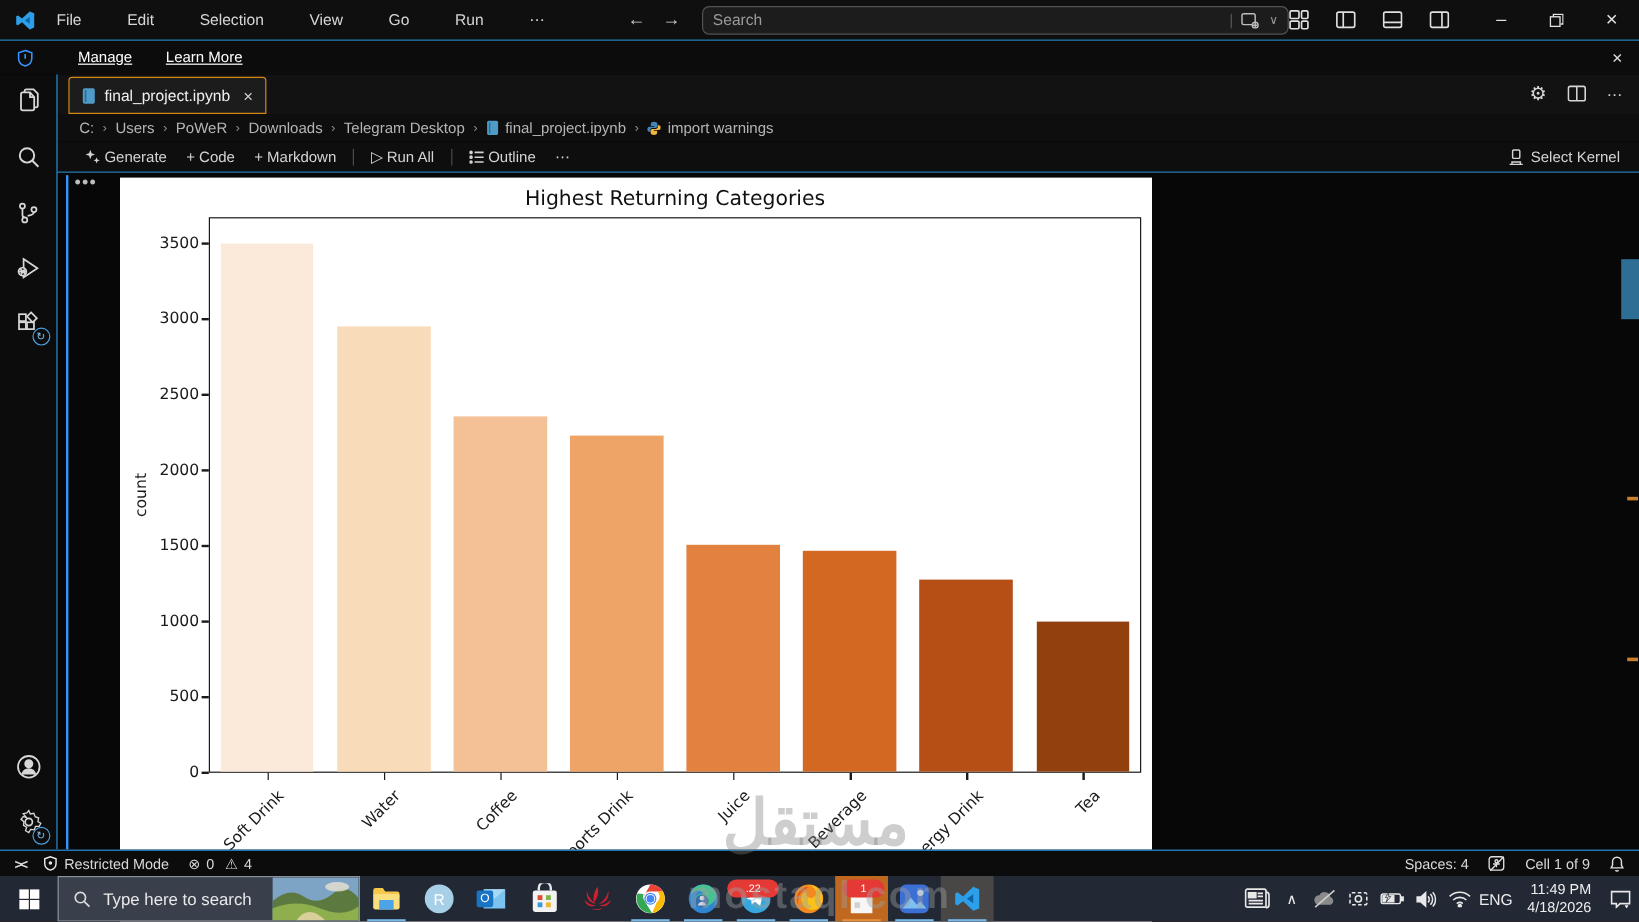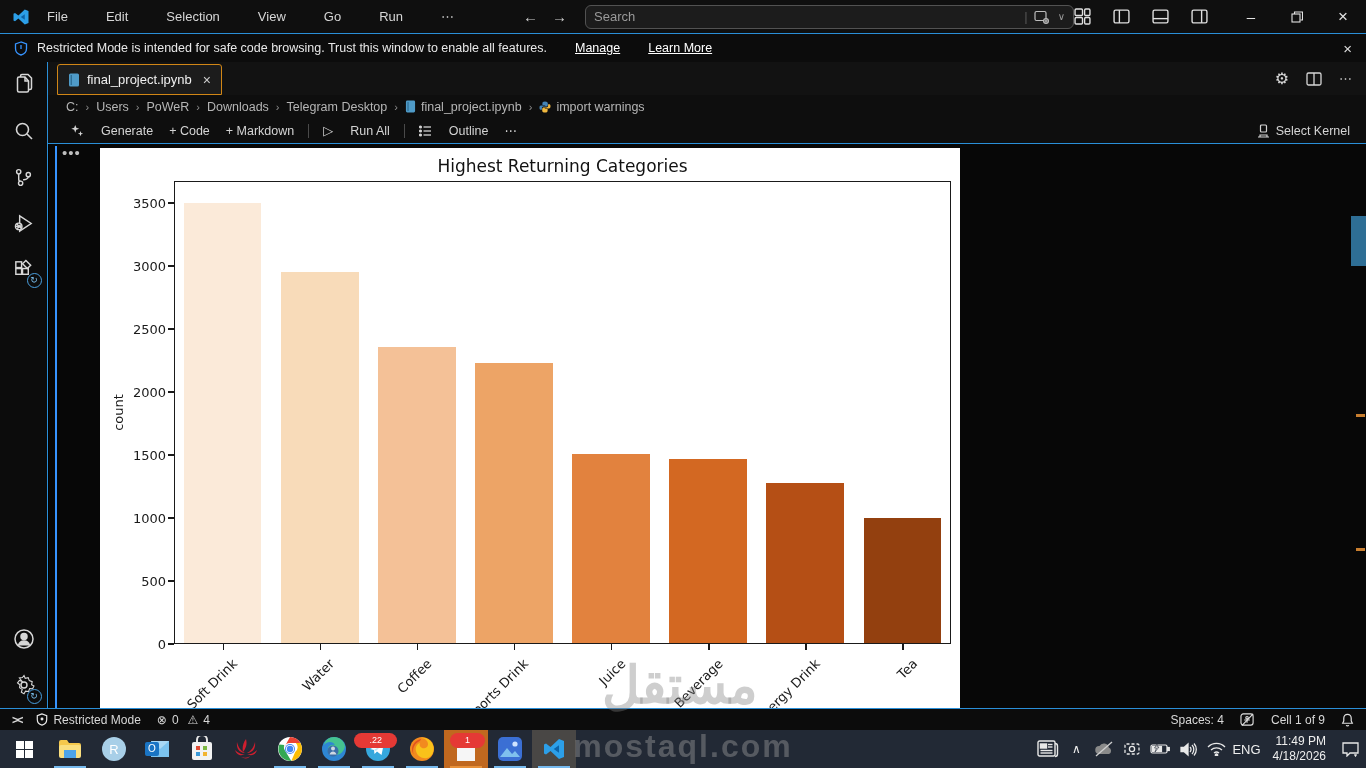--- a/index.html
+++ b/index.html
@@ -31,21 +31,21 @@
   .tab .close { color:#cfcfcf; font-size:14px; margin-left:4px; }
   .editor-actions { margin-left:auto; display:flex; align-items:center; gap:17px; margin-right:14px; margin-bottom:7px; color:#d0d0d0; }
 
   
   .breadcrumbs { left:48px; top:95px; width:1318px; height:23px; background:#0e0e0e; display:flex; align-items:center; padding-left:18px; font-size:12.5px; color:#b5b5b5; }
   .crumb { display:flex; align-items:center; gap:5px; }
   .crumb-sep { margin:0 7px; color:#8f8f8f; font-size:11px; }
 
   
   .nbtoolbar { left:48px; top:118px; width:1318px; height:26px; background:#0e0e0e; display:flex; align-items:center; padding-left:14px; font-size:12.5px; color:#d4d4d4; border-bottom:1px solid #2a8fd8; }
-  .tool-btn { display:flex; align-items:center; gap:17px; padding:2px 8px; border-radius:4px; }
+  .tool-btn { display:flex; align-items:center; gap:3px; padding:2px 8px; border-radius:4px; }
   .tool-sep { width:1px; height:14px; background:#4a4a4a; margin:0 6px; }
   .select-kernel { margin-left:auto; margin-right:16px; display:flex; align-items:center; gap:6px; }
 
   
   .activitybar { left:0; top:62px; width:48px; height:646px; background:#0c0c0c; border-right:1px solid #2a8fd8; display:flex; flex-direction:column; align-items:center; }
   .act-icon { width:48px; height:46px; display:flex; align-items:center; justify-content:center; position:relative; }
   .act-bottom { margin-top:auto; }
   .badge-sync { position:absolute; right:6px; bottom:4px; width:15px; height:15px; background:#0c0c0c; border:1px solid #4aa0e0; border-radius:50%; color:#7cc0ef; font-size:9px; line-height:13px; text-align:center; }
   .main { left:49px; top:144px; width:1317px; height:564px; background:#070707; }
   .cell-bar { left:55px; top:146px; width:2px; height:562px; background:#3794ff; }
@@ -163,21 +163,20 @@
   </div>
 </div>
 
 <div class="abs banner">
   <span style="margin-left:14px; margin-right:9px;">
     <svg width="14" height="15" viewBox="0 0 14 15" fill="none" stroke="#3794ff" stroke-width="1.3">
         <path d="M7 1 1.5 3v4.5C1.5 11 4 13.2 7 14c3-.8 5.5-3 5.5-6.5V3z"></path>
         <line x1="7" y1="4" x2="7" y2="8"></line>
       </svg>
   </span>
-  <span>Restricted Mode is intended for safe code browsing. Trust this window to enable all features.</span>
   <a>Manage</a>
   <a>Learn More</a>
   <span class="close">×</span>
 </div>
 
 <div class="abs tabbar">
   <div class="tab">
     <span>
         <svg width="12" height="14" viewBox="0 0 12 14">
           <rect x="1" y="0.5" width="10" height="13" rx="1.5" fill="#4f9bc8"></rect>
@@ -441,20 +440,38 @@
 
 <div class="abs taskbar">
   <div class="start-btn">
     <svg width="17" height="17" viewBox="0 0 17 17">
         <rect x="0" y="0" width="8" height="8" fill="#fff"></rect>
         <rect x="9" y="0" width="8" height="8" fill="#fff"></rect>
         <rect x="0" y="9" width="8" height="8" fill="#fff"></rect>
         <rect x="9" y="9" width="8" height="8" fill="#fff"></rect>
       </svg>
   </div>
+  <div class="tb-search">
+    <span>
+        <svg width="15" height="15" viewBox="0 0 15 15" fill="none" stroke="#dcdcdc" stroke-width="1.4">
+          <circle cx="6" cy="6" r="4.3"></circle>
+          <line x1="9.3" y1="9.3" x2="13.5" y2="13.5"></line>
+        </svg>
+      </span>
+    <span>Type here to search</span>
+    <span class="daily-img">
+      <svg width="72" height="36" viewBox="0 0 72 36">
+          <rect width="72" height="36" fill="#7da4c4"></rect>
+          <path d="M0 20 Q14 8 26 16 T50 14 T72 18 V36 H0 Z" fill="#5c7a3f"></path>
+          <path d="M0 26 Q20 18 40 26 T72 24 V36 H0 Z" fill="#8fae4e"></path>
+          <path d="M20 36 Q30 22 44 36 Z" fill="#d8cf9a"></path>
+          <ellipse cx="54" cy="8" rx="10" ry="4" fill="#e8e2d2" opacity="0.8"></ellipse>
+        </svg>
+    </span>
+  </div>
   <div class="app-row" id="apps">
       <div class="tb-app">
         <svg width="24" height="20" viewBox="0 0 24 20">
           <path d="M1 3a2 2 0 0 1 2-2h6l2 3h10a2 2 0 0 1 2 2v2H1z" fill="#f5c84c"></path>
           <rect x="1" y="6" width="22" height="13" rx="2" fill="#fadf7f"></rect>
           <rect x="6" y="11" width="12" height="8" fill="#4da3e8"></rect>
         </svg>
         <span class="underline"></span>
       </div>
       <div class="tb-app">

